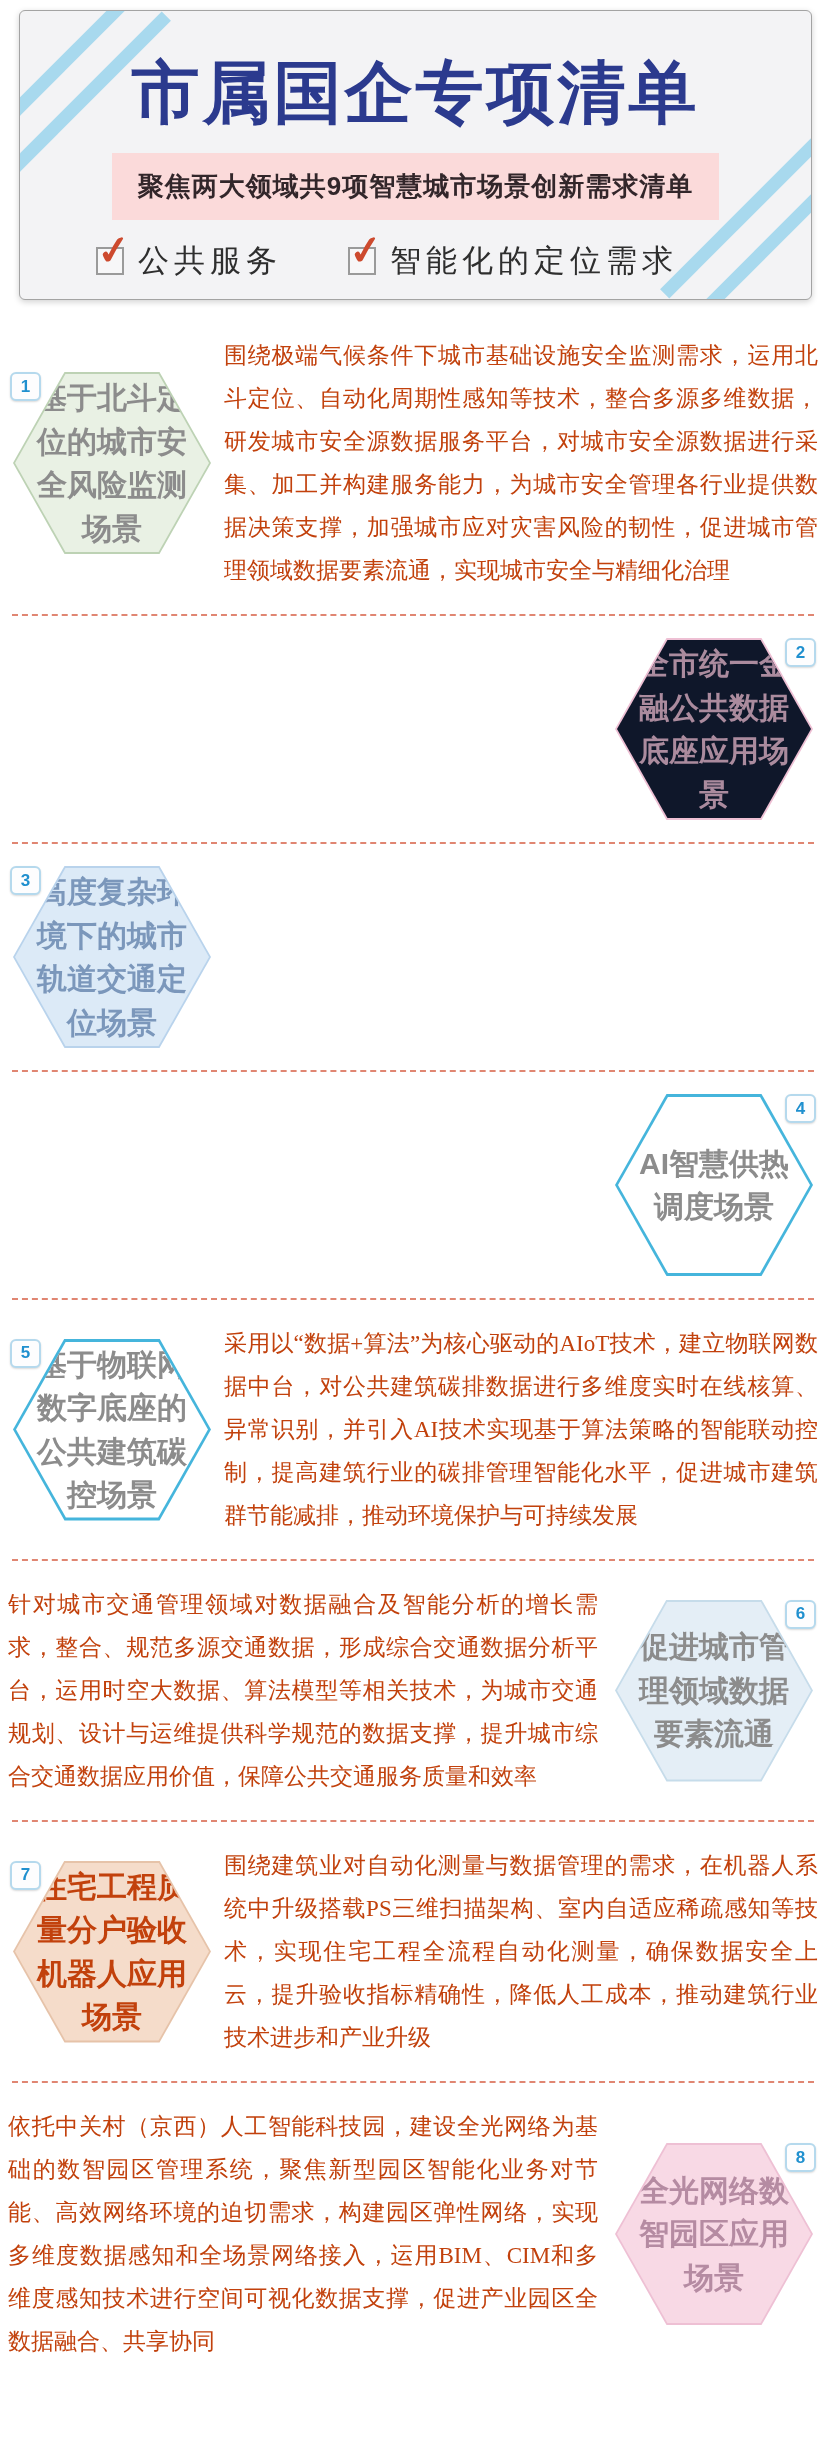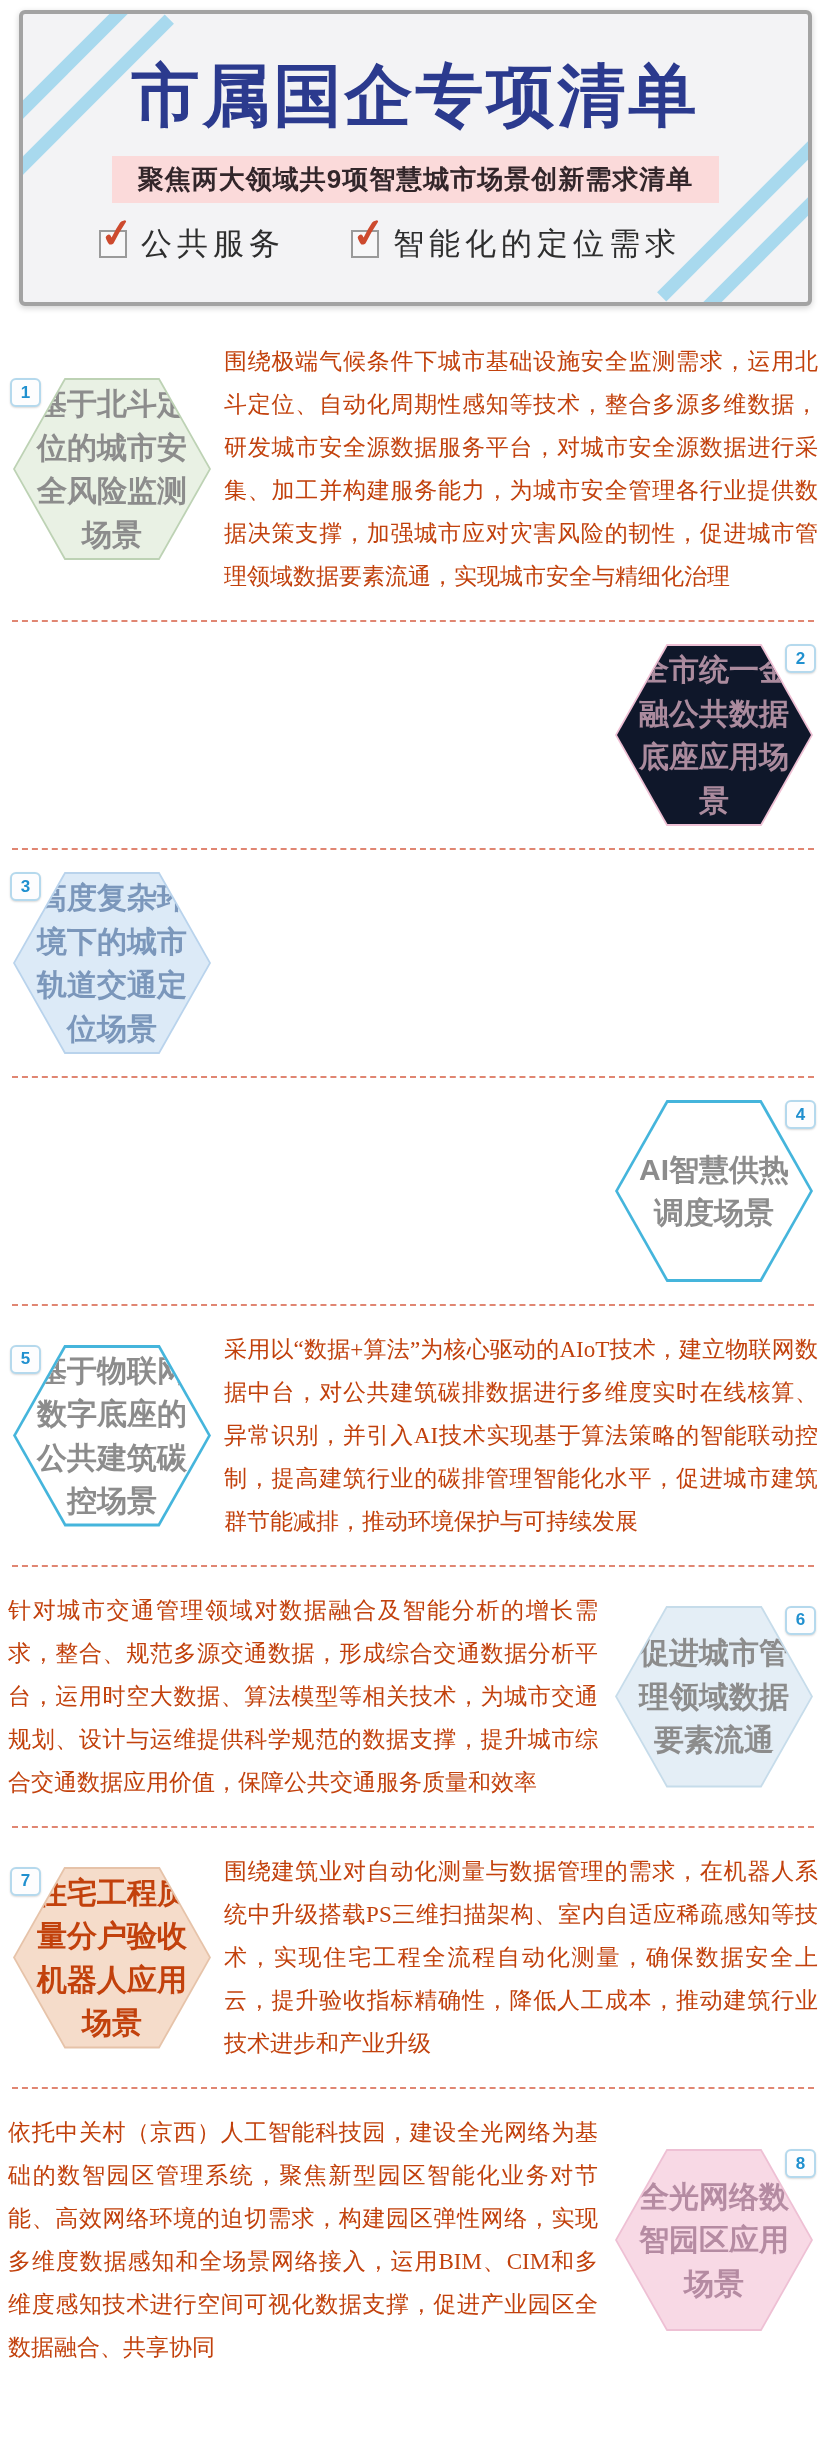--- a/index.html
+++ b/index.html
@@ -8,21 +8,21 @@
     background:#ffffff;
     font-family:"Liberation Serif","DejaVu Serif",serif;
     -webkit-font-smoothing:antialiased;
   }
   
   .card{
     position:relative;
     margin:10px 19px 0 19px;
     height:288px;
     background:#f3f3f5;
-    border:4px solid #a3a3a3;
+    border:1px solid #a3a3a3;
     border-radius:6px;
     box-shadow:0 2px 6px rgba(0,0,0,.18);
     overflow:hidden;
   }
   .stripe{position:absolute;height:13px;background:#a8d9ee;transform:rotate(-45deg);}
   .stripe.s1{width:230px;left:-78px;top:52px;}
   .stripe.s2{width:230px;left:-50px;top:80px;}
   .stripe.s3{width:230px;right:-78px;bottom:52px;}
   .stripe.s4{width:230px;right:-50px;bottom:80px;}
   .card h1{
@@ -30,21 +30,21 @@
     text-align:center;
     font-size:68px;
     line-height:1.2;
     font-weight:bold;
     letter-spacing:3px;
     color:#2b3a8e;
   }
   .banner{
     width:fit-content;
     margin:18px auto 0 auto;
-    padding:6px 26px;
+    padding:16px 26px;
     background:#fbdada;
     color:#32262a;
     font-family:"Liberation Sans","DejaVu Sans",sans-serif;
     font-weight:bold;
     font-size:26px;
     letter-spacing:1px;
   }
   .checks{
     display:flex;
     gap:66px;

